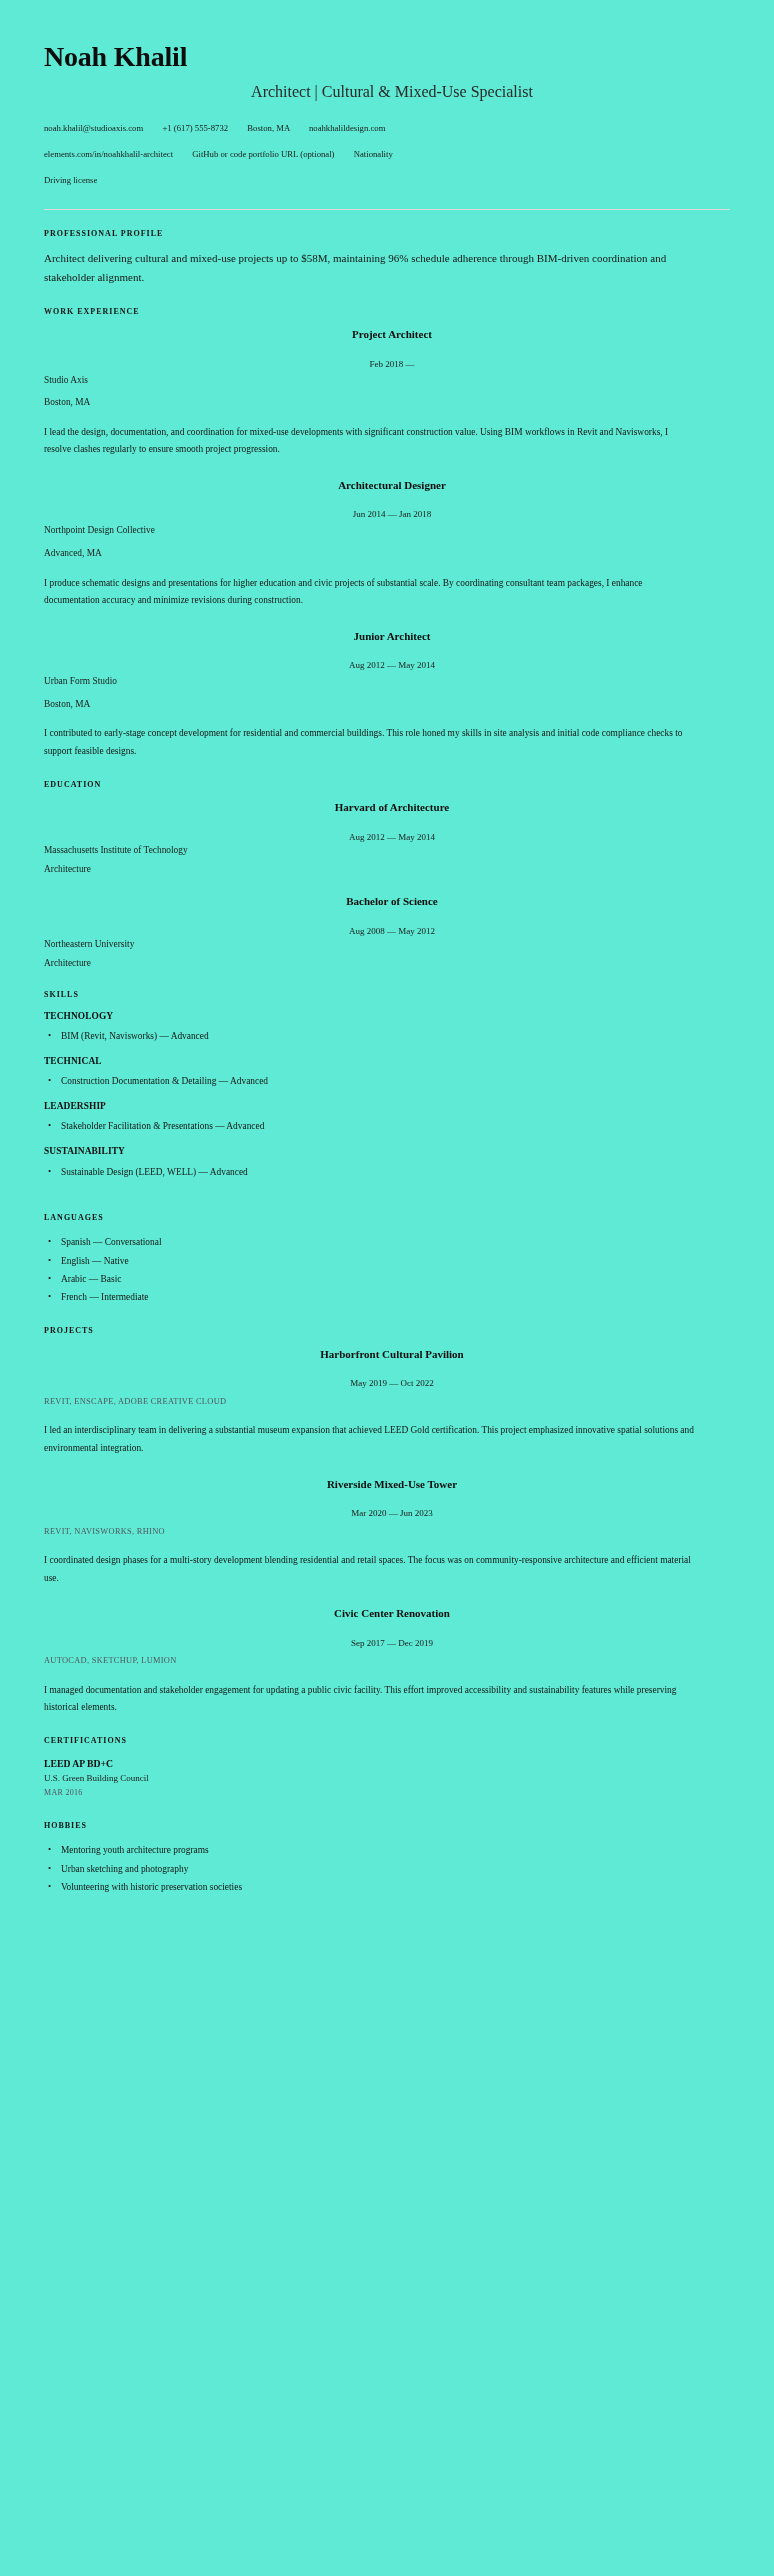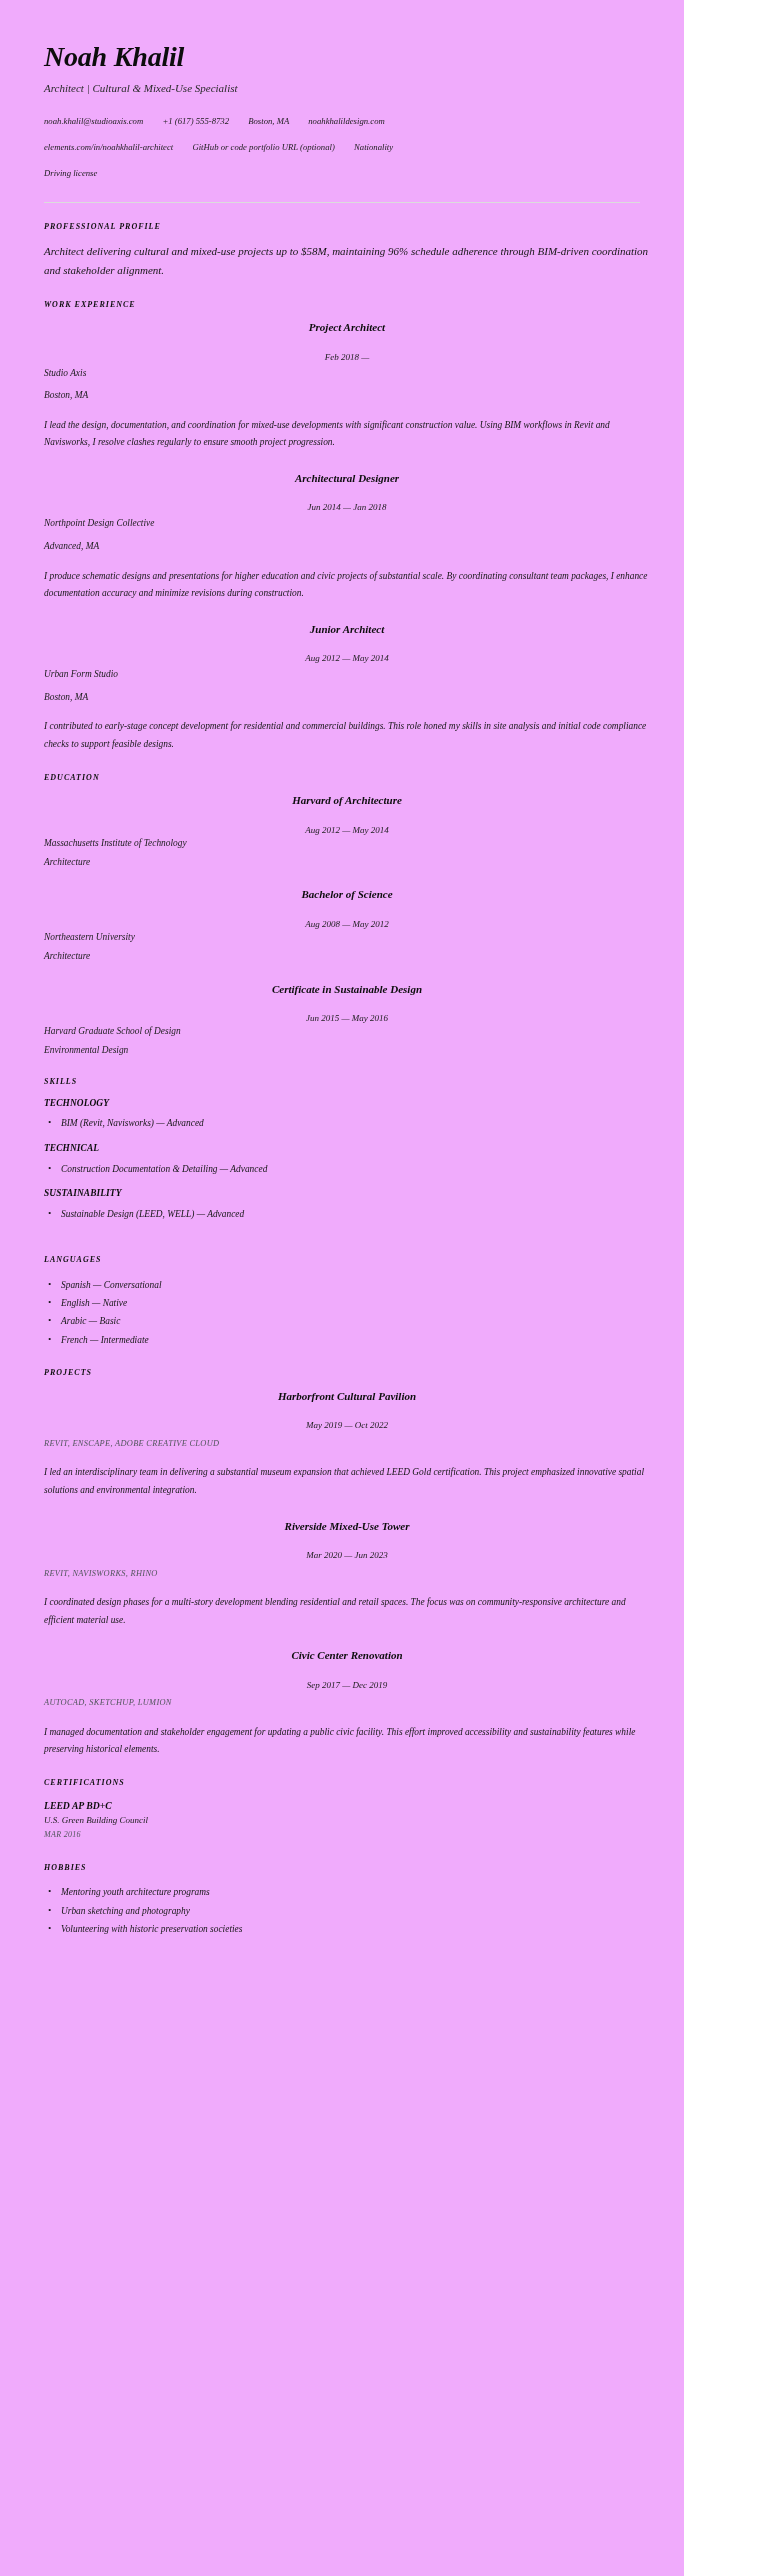--- a/index.html
+++ b/index.html
@@ -7,43 +7,43 @@
     padding: 0;
     background: #ffffff;
   }
   body {
     width: 774px;
     font-family: "Liberation Serif", "DejaVu Serif", serif;
     color: #111111;
     -webkit-font-smoothing: antialiased;
   }
   .page {
-    width: 684px;
+    width: 774px;
     min-height: 2576px;
     box-sizing: border-box;
     padding: 41px 34px 26px 44px;
-    background: #f0abfc;
-    font-style: italic;
+    background: #5eead4;
   }
 
   
   .name {
     font-size: 28px;
     font-weight: 700;
     line-height: 1.12;
     letter-spacing: -0.2px;
     margin: 0 0 9px 0;
     color: #0d0d0d;
   }
   .headline {
-    font-size: 11px;
+    font-size: 16px;
     font-weight: 400;
     line-height: 1.4;
     color: #2a2a2a;
     margin: 0 0 18px 0;
+    text-align: center;
   }
   .contact-row {
     font-size: 8.7px;
     line-height: 1.5;
     color: #1c1c1c;
     margin: 0 0 13px 0;
   }
   .contact-row:last-of-type { margin-bottom: 0; }
   .contact-item { display: inline; white-space: nowrap; }
   .contact-item + .contact-item { margin-left: 17px; }
@@ -273,47 +273,45 @@
 
     <div class="entry entry-edu">
       <div class="entry-head">
         <h3 class="entry-title">Bachelor of Science</h3>
         <span class="entry-date">Aug 2008 — May 2012</span>
       </div>
       <div class="entry-org">Northeastern University</div>
       <div class="entry-loc">Architecture</div>
     </div>
 
-    <div class="entry entry-edu">
-      <div class="entry-head">
-        <h3 class="entry-title">Certificate in Sustainable Design</h3>
-        <span class="entry-date">Jun 2015 — May 2016</span>
-      </div>
-      <div class="entry-org">Harvard Graduate School of Design</div>
-      <div class="entry-loc">Environmental Design</div>
-    </div>
   </section>
 
   <section class="section">
     <h2 class="section-title">SKILLS</h2>
 
     <div class="skill-group">
       <h3 class="skill-group-title">TECHNOLOGY</h3>
       <ul class="bullets">
         <li>BIM (Revit, Navisworks) — Advanced</li>
       </ul>
     </div>
 
     <div class="skill-group">
       <h3 class="skill-group-title">TECHNICAL</h3>
       <ul class="bullets">
         <li>Construction Documentation &amp; Detailing — Advanced</li>
       </ul>
     </div>
 
+    <div class="skill-group">
+      <h3 class="skill-group-title">LEADERSHIP</h3>
+      <ul class="bullets">
+        <li>Stakeholder Facilitation &amp; Presentations — Advanced</li>
+      </ul>
+    </div>
 
     <div class="skill-group">
       <h3 class="skill-group-title">SUSTAINABILITY</h3>
       <ul class="bullets">
         <li>Sustainable Design (LEED, WELL) — Advanced</li>
       </ul>
     </div>
 
     <div class="lang-block">
       <h3 class="section-title">LANGUAGES</h3>

